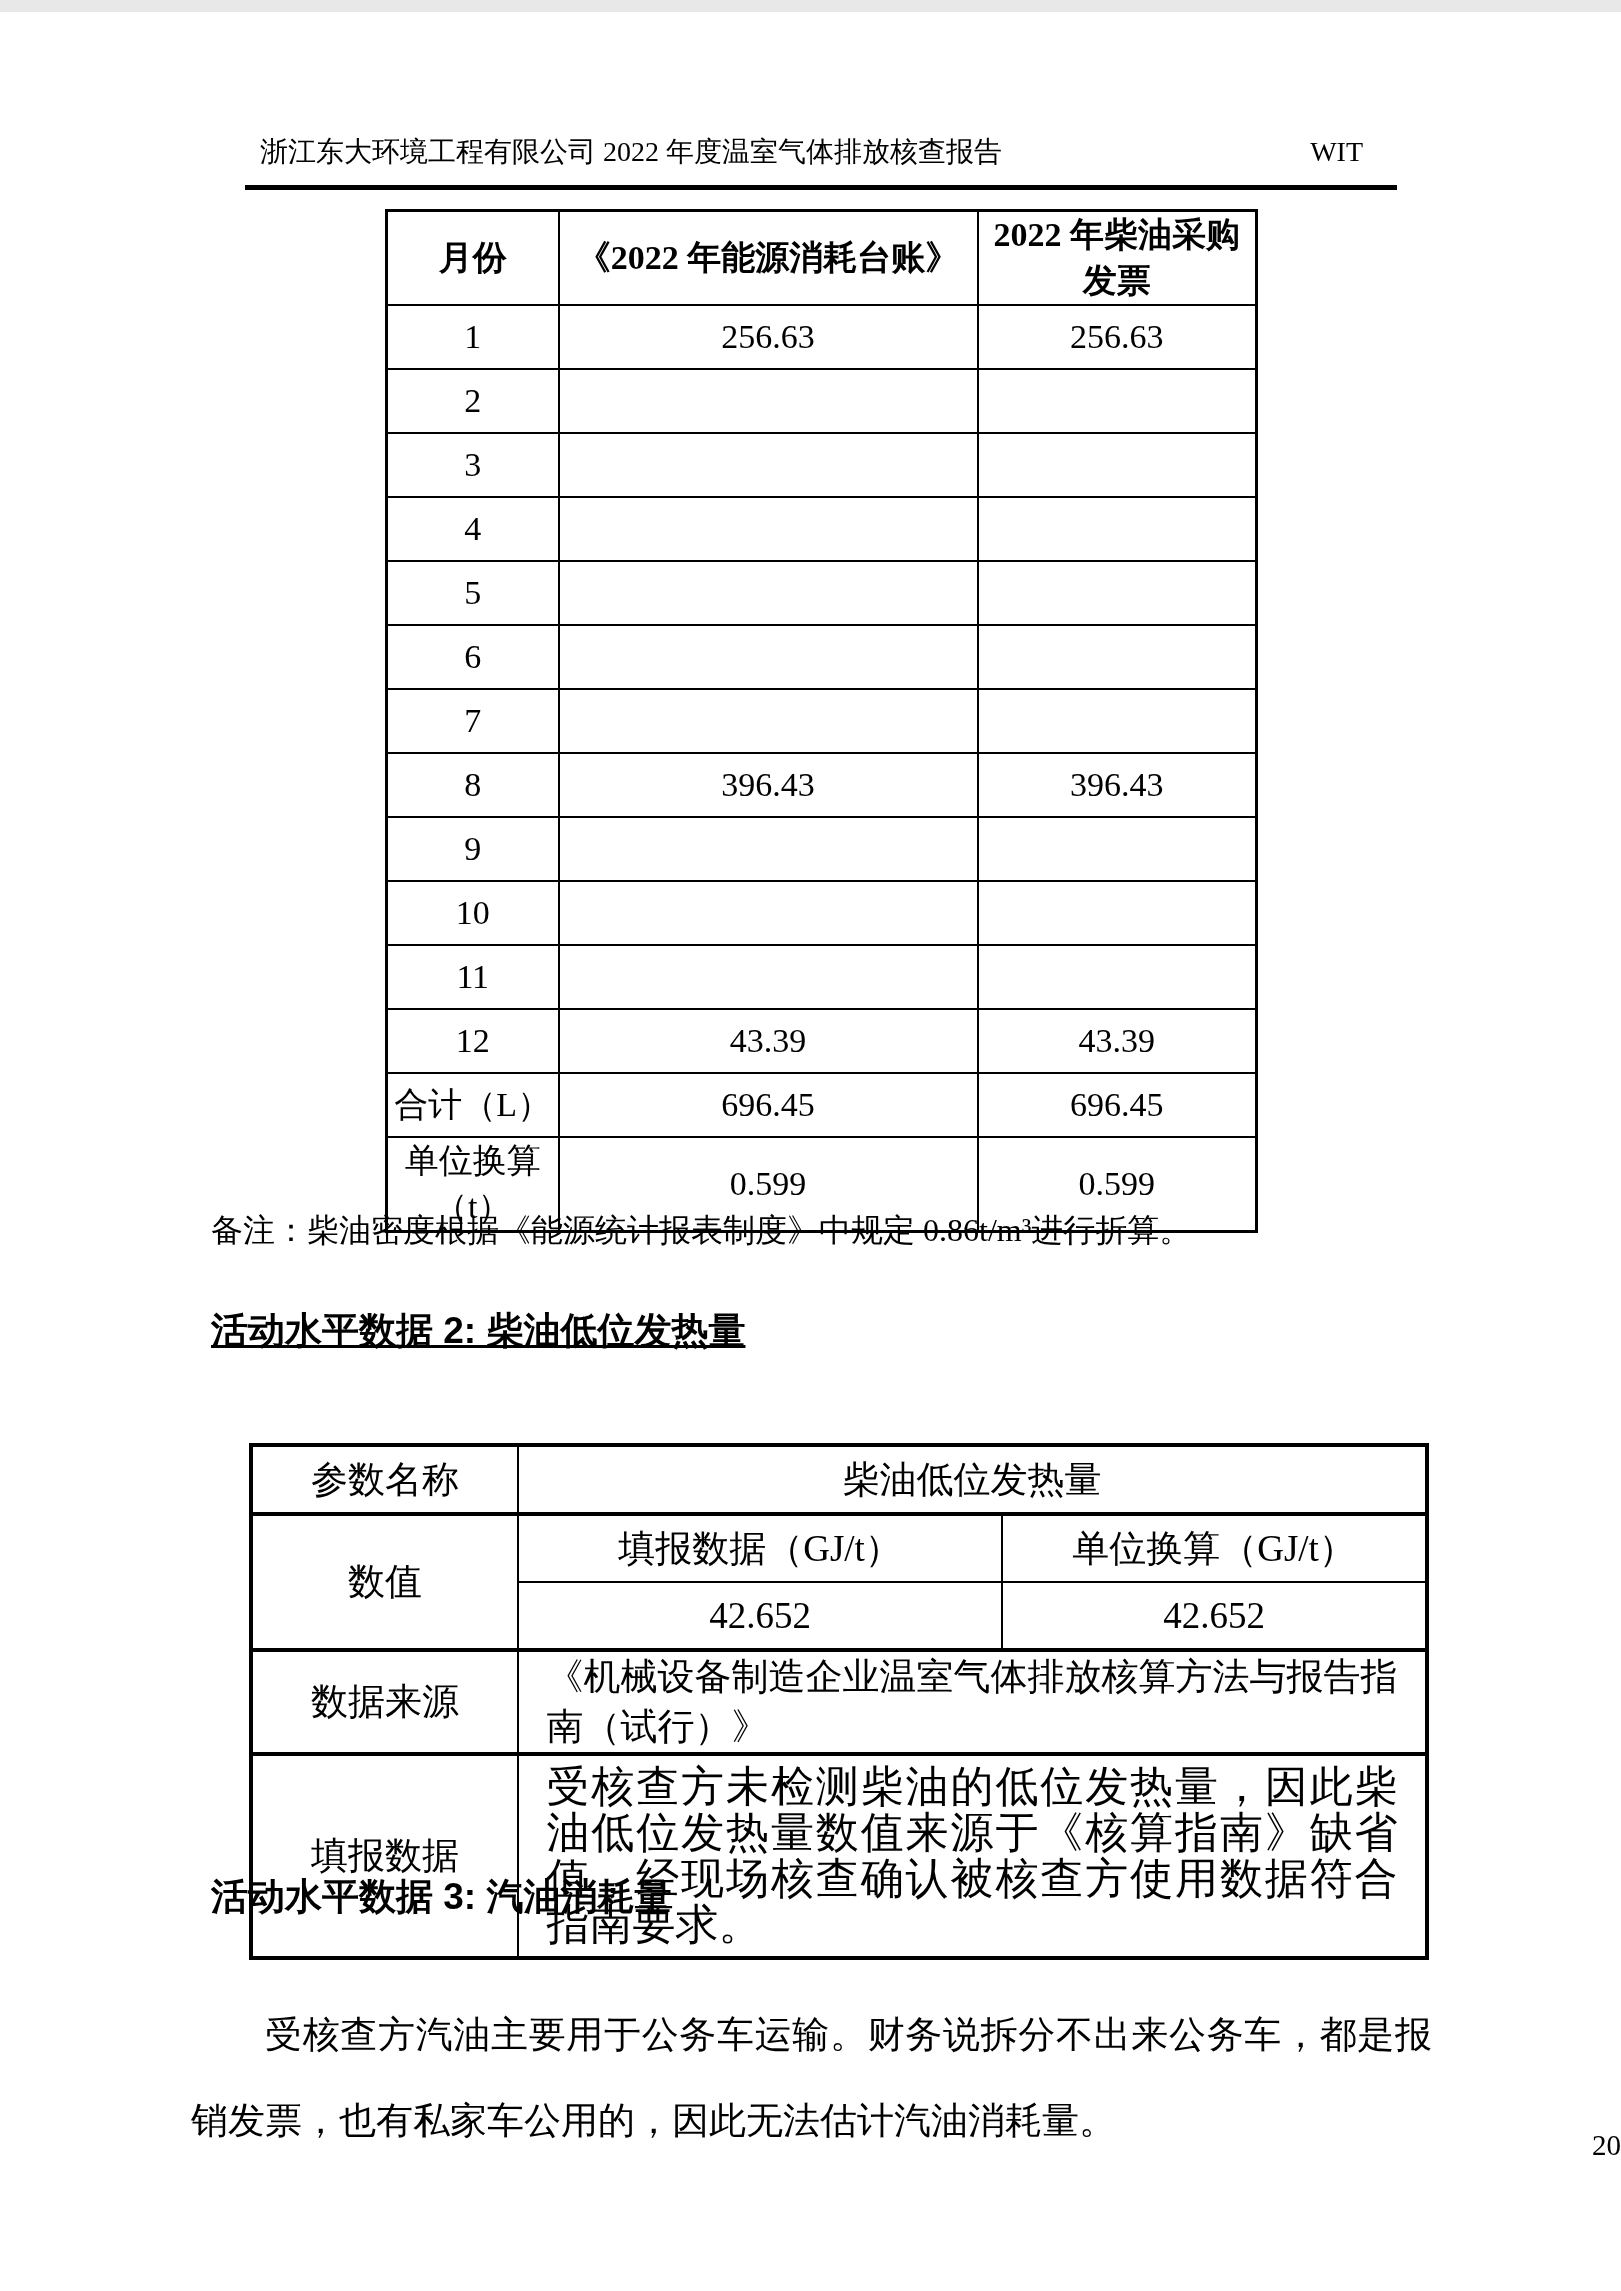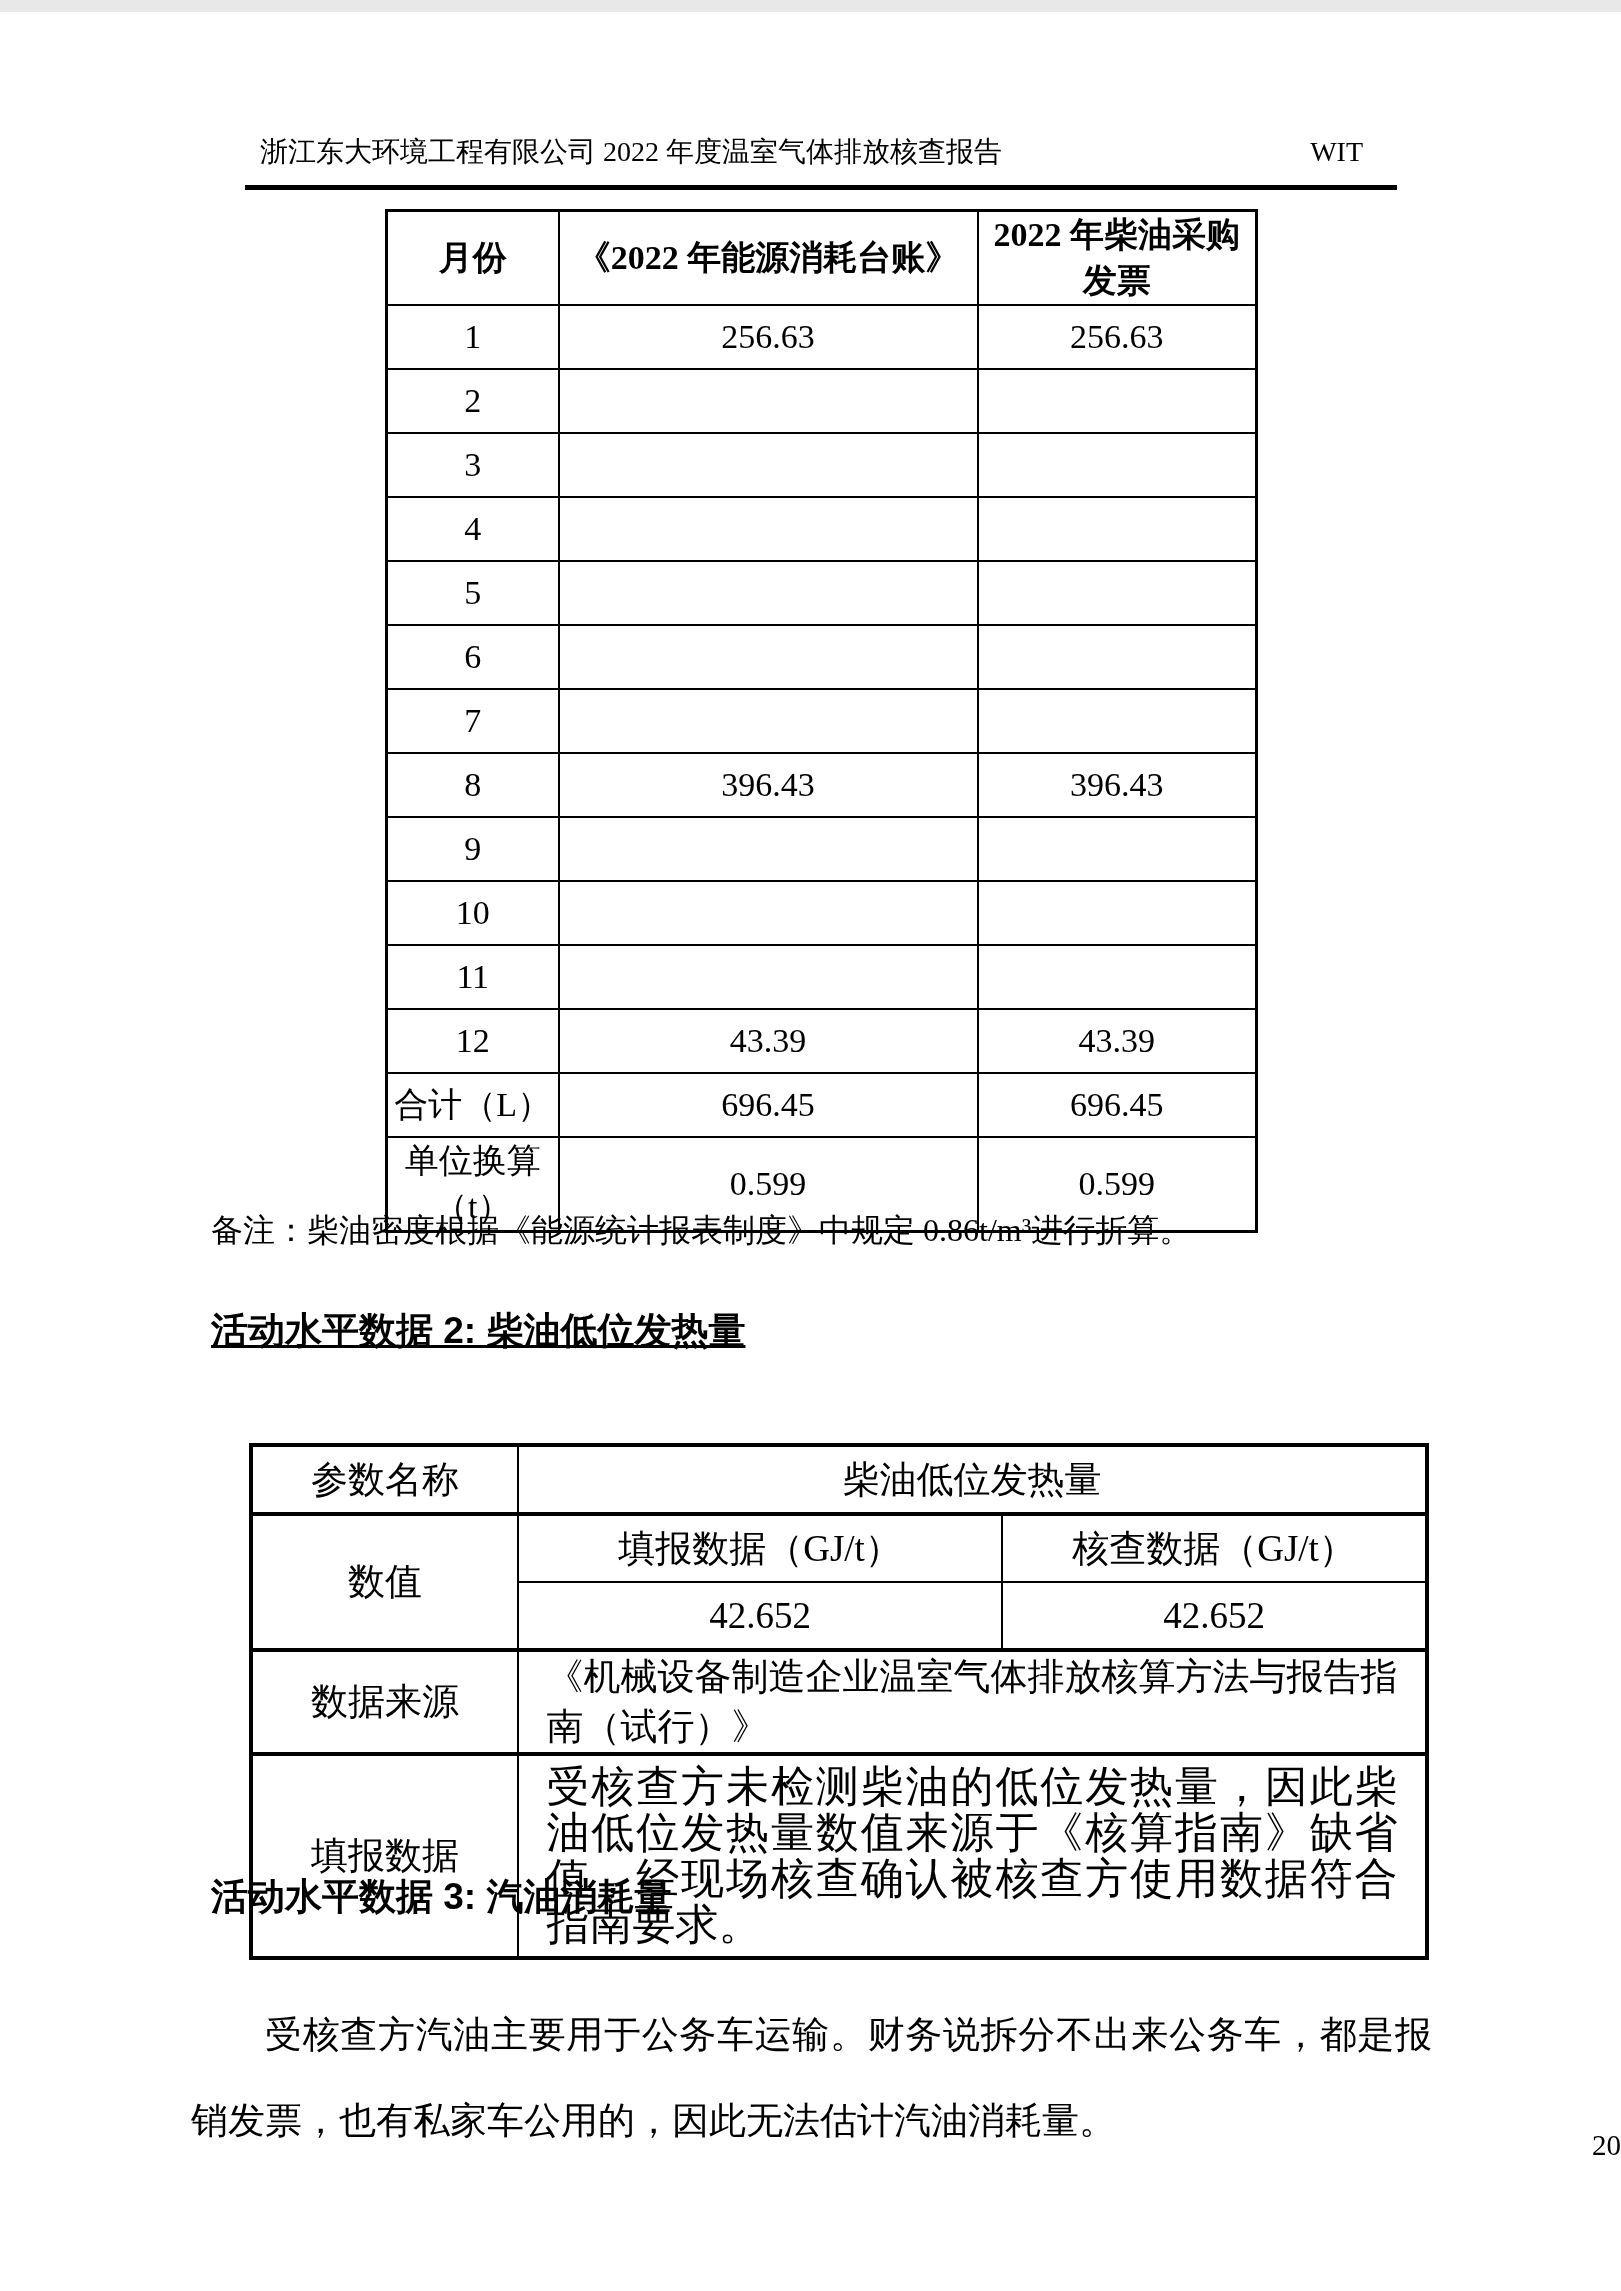--- a/index.html
+++ b/index.html
@@ -197,21 +197,21 @@
         <col style="width:425px">
       </colgroup>
     <tbody>
       <tr>
         <td class="bb">参数名称</td>
         <td class="bb" colspan="2">柴油低位发热量</td>
       </tr>
       <tr>
         <td rowspan="2" class="bb">数值</td>
         <td>填报数据（GJ/t）</td>
-        <td>核查数据（GJ/t）</td>
+        <td>单位换算（GJ/t）</td>
       </tr>
       <tr>
         <td class="bb">42.652</td>
         <td class="bb">42.652</td>
       </tr>
       <tr>
         <td class="bb">数据来源</td>
         <td class="bb left" colspan="2">《机械设备制造企业温室气体排放核算方法与报告指南（试行）》</td>
       </tr>
       <tr>

